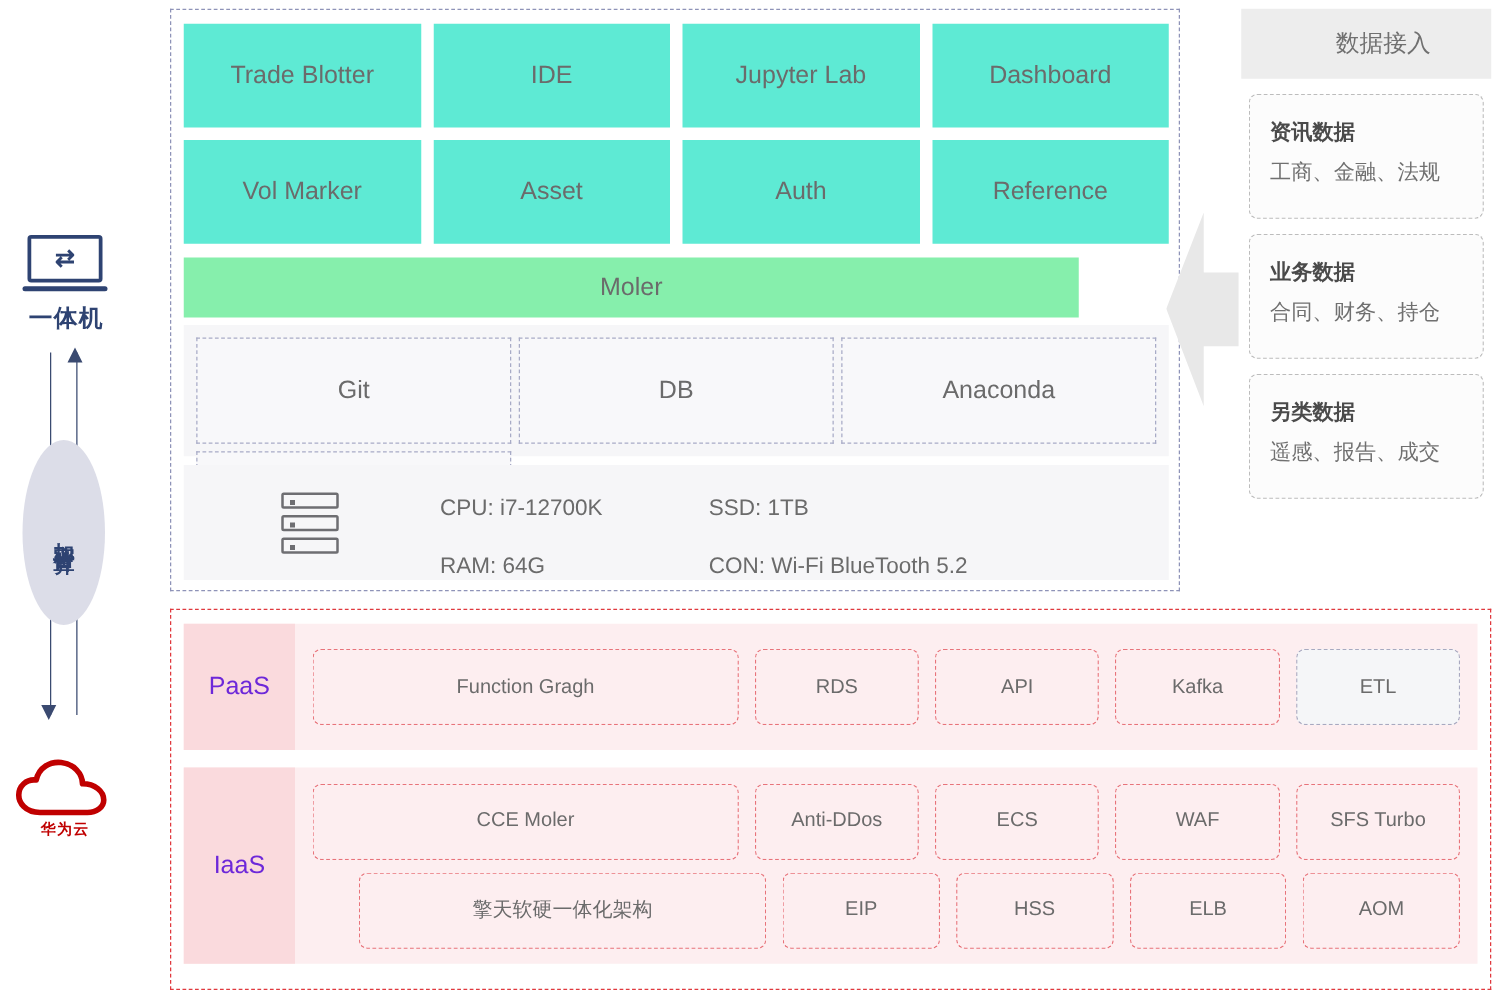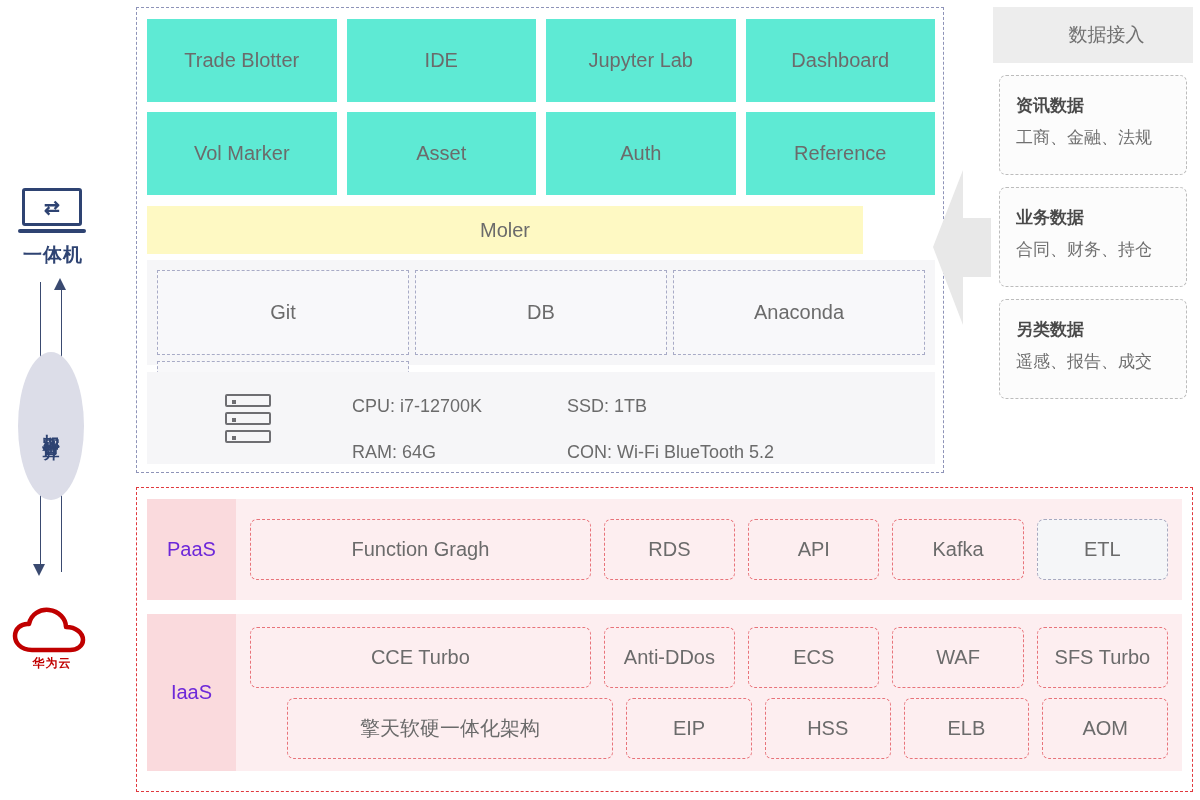--- a/index.html
+++ b/index.html
@@ -70,21 +70,21 @@
     position:absolute; left:10px; top:11px; width:788px;
     display:grid; grid-template-columns:repeat(4, 1fr); gap:10px;
   }
   .app-card {
     height:83px; background:#5eead4;
     display:flex; align-items:center; justify-content:center;
     font-size:20px; color:#6b6b6b;
   }
   .moler-bar {
     position:absolute; left:10px; top:198px; width:716px; height:48px;
-    background:#fef9c3; display:flex; align-items:center; justify-content:center;
+    background:#86efac; display:flex; align-items:center; justify-content:center;
     font-size:20px; color:#6b6b6b;
   }
   .mid-panel {
     position:absolute; left:10px; top:252px; width:788px; height:105px;
     background:#f6f6f8;
   }
   .mid-grid {
     position:absolute; left:10px; top:10px; width:768px;
     display:grid; grid-template-columns:repeat(3, 1fr); gap:6px;
   }
@@ -142,21 +142,21 @@
     width:89px; flex:0 0 89px; background:#fadadd;
     display:flex; align-items:center; justify-content:center;
     font-size:20px; color:#6d28d9;
   }
   .svc-body { flex:1; display:flex; flex-direction:column; justify-content:center; padding:0 14px; }
   .svc-line { display:flex; gap:13px; }
   .svc-line + .svc-line { margin-top:10px;padding-left:37px; }
   .svc-box {
     height:61px; border:1.8px dashed #e8737a; border-radius:7px; background:#fdeef0;
     display:flex; align-items:center; justify-content:center;
-    font-size:20px; color:#6b6b6b;
+    font-size:16px; color:#6b6b6b;
   }
   .svc-box.wide { flex:2.62; }
   .svc-box.norm { flex:1; }
   .svc-box.etl  { border-color:#a8a9c0; background:#f5f6f8; }
 </style>
 </head>
 <body>
 
 <div id="stage">
 
@@ -274,21 +274,21 @@
           <div class="svc-box norm">Kafka</div>
           <div class="svc-box norm etl">ETL</div>
         </div>
       </div>
     </div>
 
     <div class="svc-row row-iaas">
       <div class="svc-label">IaaS</div>
       <div class="svc-body">
         <div class="svc-line">
-          <div class="svc-box wide">CCE Turbo</div>
+          <div class="svc-box wide">CCE Moler</div>
           <div class="svc-box norm">Anti-DDos</div>
           <div class="svc-box norm">ECS</div>
           <div class="svc-box norm">WAF</div>
           <div class="svc-box norm">SFS Turbo</div>
         </div>
         <div class="svc-line">
           <div class="svc-box wide">擎天软硬一体化架构</div>
           <div class="svc-box norm">EIP</div>
           <div class="svc-box norm">HSS</div>
           <div class="svc-box norm">ELB</div>

